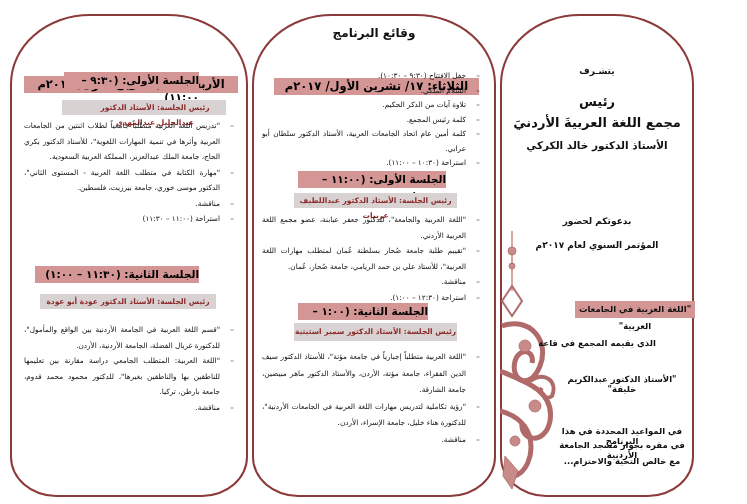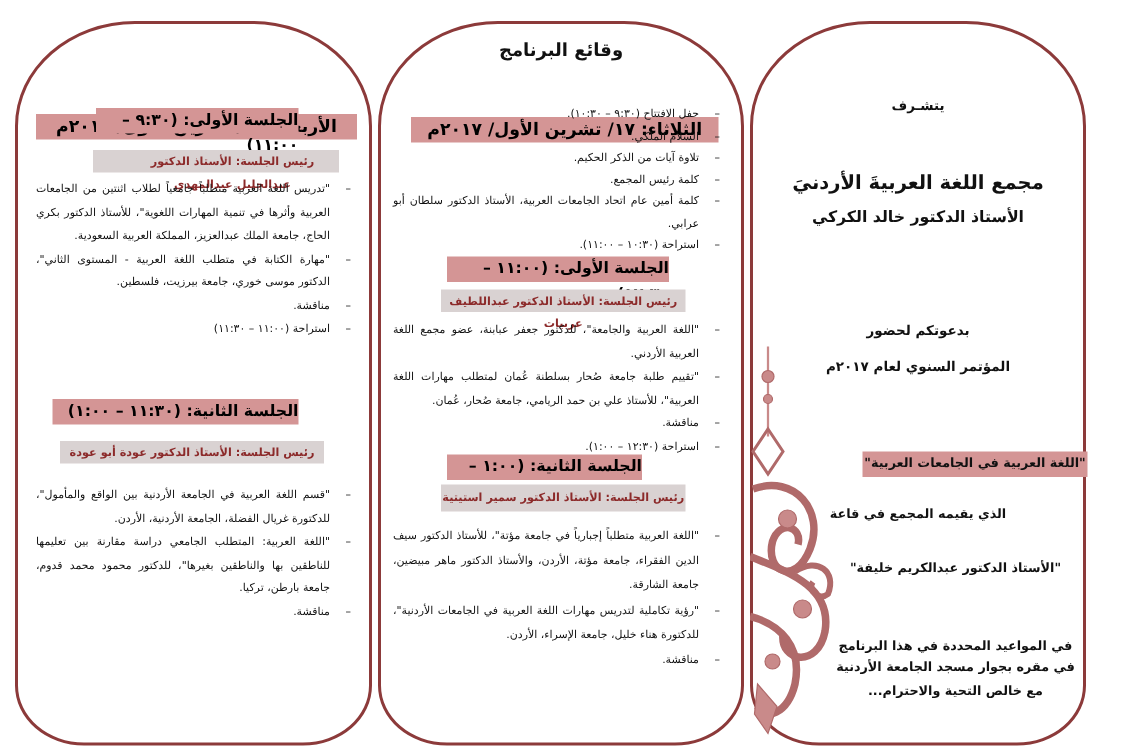--- a/index.html
+++ b/index.html
@@ -1,20 +1,20 @@
 <!DOCTYPE html>
 <html><head>
 <meta charset="utf-8">
 <style>
   html,body{margin:0;padding:0;background:#fff;}
   body{width:747px;height:504px;position:relative;overflow:hidden;font-family:"DejaVu Sans",sans-serif;color:#111;}
   .panel{position:absolute;border:2.5px solid #8c3a3a;border-radius:80px 80px 46px 46px/70px 70px 40px 40px;box-sizing:border-box;}
   #p-left{left:10px;top:14px;width:238px;height:483px;}
   #p-mid{left:252px;top:14px;width:244px;height:483px;}
-  #p-right{left:500px;top:14px;width:224px;height:483px;}
+  #p-right{left:500px;top:14px;width:194px;height:483px;}
   .inner{position:absolute;left:0;right:0;top:0;bottom:0;direction:rtl;}
   .day-bar{position:absolute;background:#d49595;color:#000;font-weight:bold;font-size:11.5px;text-align:center;line-height:17px;height:17px;margin-top:30px;}
   .sess-bar{position:absolute;background:#d49595;color:#000;font-weight:bold;font-size:10.5px;line-height:17px;height:17px;}
   .chair-bar{position:absolute;background:#d9d2d2;color:#8c2a2a;font-weight:bold;font-size:7.5px;text-align:center;line-height:15px;height:15px;}
   .list{position:absolute;margin:0;padding:0;list-style:none;font-size:7.3px;line-height:15.5px;text-align:justify;}
   .list li{position:relative;padding-right:14px;}
   .list li::before{content:"–";position:absolute;right:0;top:0;}
   .title-prog{position:absolute;font-weight:bold;font-size:12px;text-align:center;}
   .rt{position:absolute;left:0;right:0;text-align:center;font-weight:bold;color:#111;}
   .ornament{position:absolute;left:-2px;top:215px;width:60px;height:260px;}
@@ -86,20 +86,21 @@
       <path d="M0 180 C20 185 35 200 30 225 C25 245 10 250 5 240" fill="none" stroke-width="5"></path>
       <circle cx="25" cy="115" r="6"></circle>
       <circle cx="35" cy="175" r="6"></circle>
       <circle cx="15" cy="210" r="5"></circle>
       <path d="M5 225 L18 240 L12 258 L3 245 Z"></path>
       <path d="M30 150 C45 140 58 150 52 165 C46 170 38 162 42 157" fill="none" stroke-width="4"></path>
     </g>
   </svg>
   <div class="inner">
     <div class="rt" style="top:50px;font-size:9px;">يتشـرف</div>
+    <div class="rt" style="top:78px;font-size:13px;">رئيس</div>
     <div class="rt" style="top:99px;font-size:13px;">مجمع اللغة العربيةَ الأردنيَ</div>
     <div class="rt" style="top:123px;font-size:10.5px;">الأستاذ الدكتور خالد الكركي</div>
     <div class="rt" style="top:200px;font-size:9px;">بدعوتكم لحضور</div>
     <div class="rt" style="top:224px;font-size:9px;">المؤتمر السنوي لعام ٢٠١٧م</div>
     <div class="theme" style="left:73px;right:-3px;top:285px;">"اللغة العربية في الجامعات العربية"</div>
     <div class="rt" style="top:322px;font-size:8.5px;">الذي يقيمه المجمع في قاعة</div>
     <div class="rt" style="top:358px;font-size:8.5px;padding-left:50px;">"الأستاذ الدكتور عبدالكريم خليفة"</div>
     <div class="rt" style="top:382px;font-size:8.5px;padding-left:50px;margin-top:42px;">في مقره بجوار مسجد الجامعة الأردنية</div>
     <div class="rt" style="top:410px;font-size:8.5px;padding-left:50px;">في المواعيد المحددة في هذا البرنامج</div>
     <div class="rt" style="top:440px;font-size:8.5px;padding-left:50px;">مع خالص التحية والاحترام...</div>

